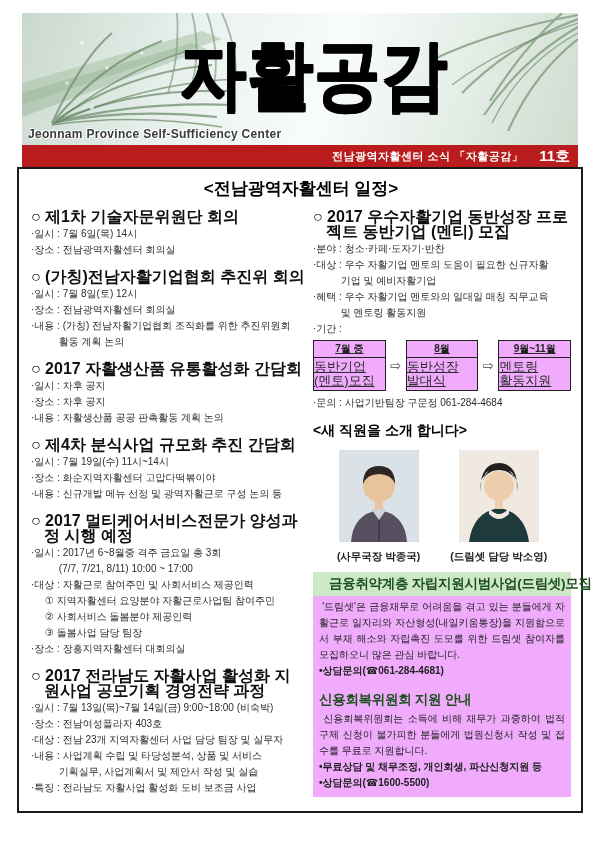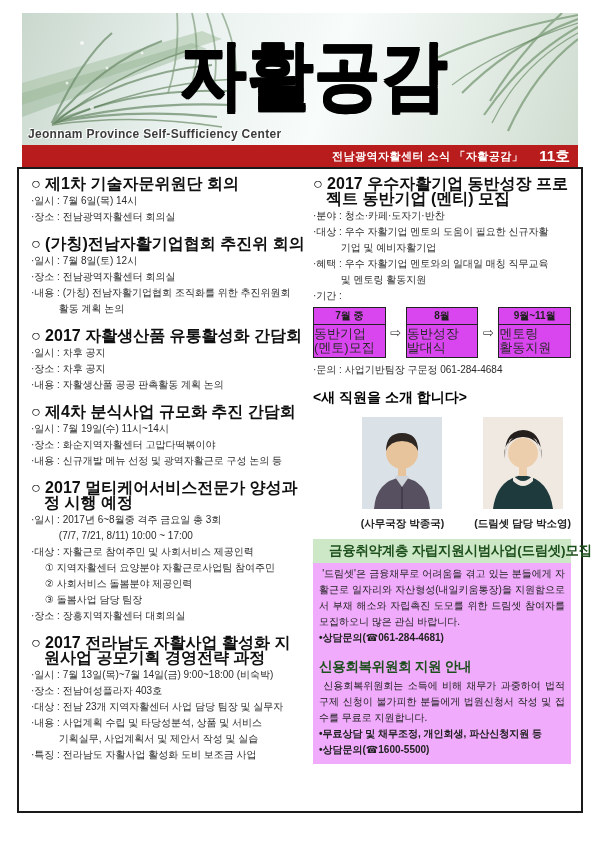--- a/index.html
+++ b/index.html
@@ -41,30 +41,30 @@
   .col-left{width:274px;flex:none;}
   .col-right{flex:1;min-width:0;}
   .section{margin-bottom:11px;}
   .sec-title{
     font-weight:bold;font-size:16px;color:#101010;line-height:15px;
     padding-left:13px;text-indent:-13px;margin-bottom:2px;
   }
   .line{font-size:10px;line-height:16px;color:#2b2b2b;white-space:pre-wrap;}
   
   .mini-table{display:flex;align-items:stretch;margin:3px 0 4px;}
-  .mt-box{flex:1;border:1.5px solid #222;background:#d946ef;min-width:0;}
+  .mt-box{flex:1;border:1.5px solid #222;background:#f0abfc;min-width:0;text-decoration:underline;}
   .mt-head{
     text-align:center;font-size:10px;font-weight:bold;color:#222;
     border-bottom:1.2px solid #222;padding:1px 0;
   }
   .mt-body{text-align:left;font-size:13px;line-height:14px;padding:2px 0;white-space:pre-line;color:#2b2b2b;}
   .mt-arrow{flex:none;width:20px;display:flex;align-items:center;justify-content:center;font-size:13px;color:#444;}
   
   .staff-title{font-size:14px;font-weight:bold;color:#000;margin:4px 0 10px;}
-  .staff-photos{display:flex;justify-content:flex-end;gap:30px;margin-bottom:4px;}
+  .staff-photos{display:flex;justify-content:center;gap:30px;margin-bottom:4px;}
   .staff-fig{margin:0;display:flex;flex-direction:column;align-items:center;}
   .staff-fig svg{display:block;}
   .staff-fig figcaption{font-size:10.5px;font-weight:bold;color:#222;margin-top:8px;white-space:nowrap;}
   
   .dream-title{
     background:#cde8c6;color:#1d4f1d;font-weight:bold;font-size:13.5px;
     padding:3px 16px;margin-top:8px;letter-spacing:-.3px;white-space:nowrap;
   }
   .green-body{background:#f0abfc;padding:3px 6px 6px;}
   .g-par{font-size:10px;line-height:16px;color:#222;text-align:justify;white-space:pre-wrap;}
@@ -124,20 +124,21 @@
   <div class="big-title">자활공감</div>
   <div class="eng-sub">Jeonnam Province Self-Sufficiency Center</div>
 </div>
 
 <div class="green-bar">
   <span class="bt">전남광역자활센터 소식 「자활공감」</span>
   <span class="issue">11호</span>
 </div>
 
 <div class="content-box">
+  <div class="page-title">&lt;전남광역자활센터 일정&gt;</div>
 
   <div class="cols">
 
     <div class="col-left">
 
       <div class="section">
         <div class="sec-title">○ 제1차 기술자문위원단 회의</div>
         <div class="line">·일시 : 7월 6일(목) 14시</div>
         <div class="line">·장소 : 전남광역자활센터 회의실</div>
       </div>

